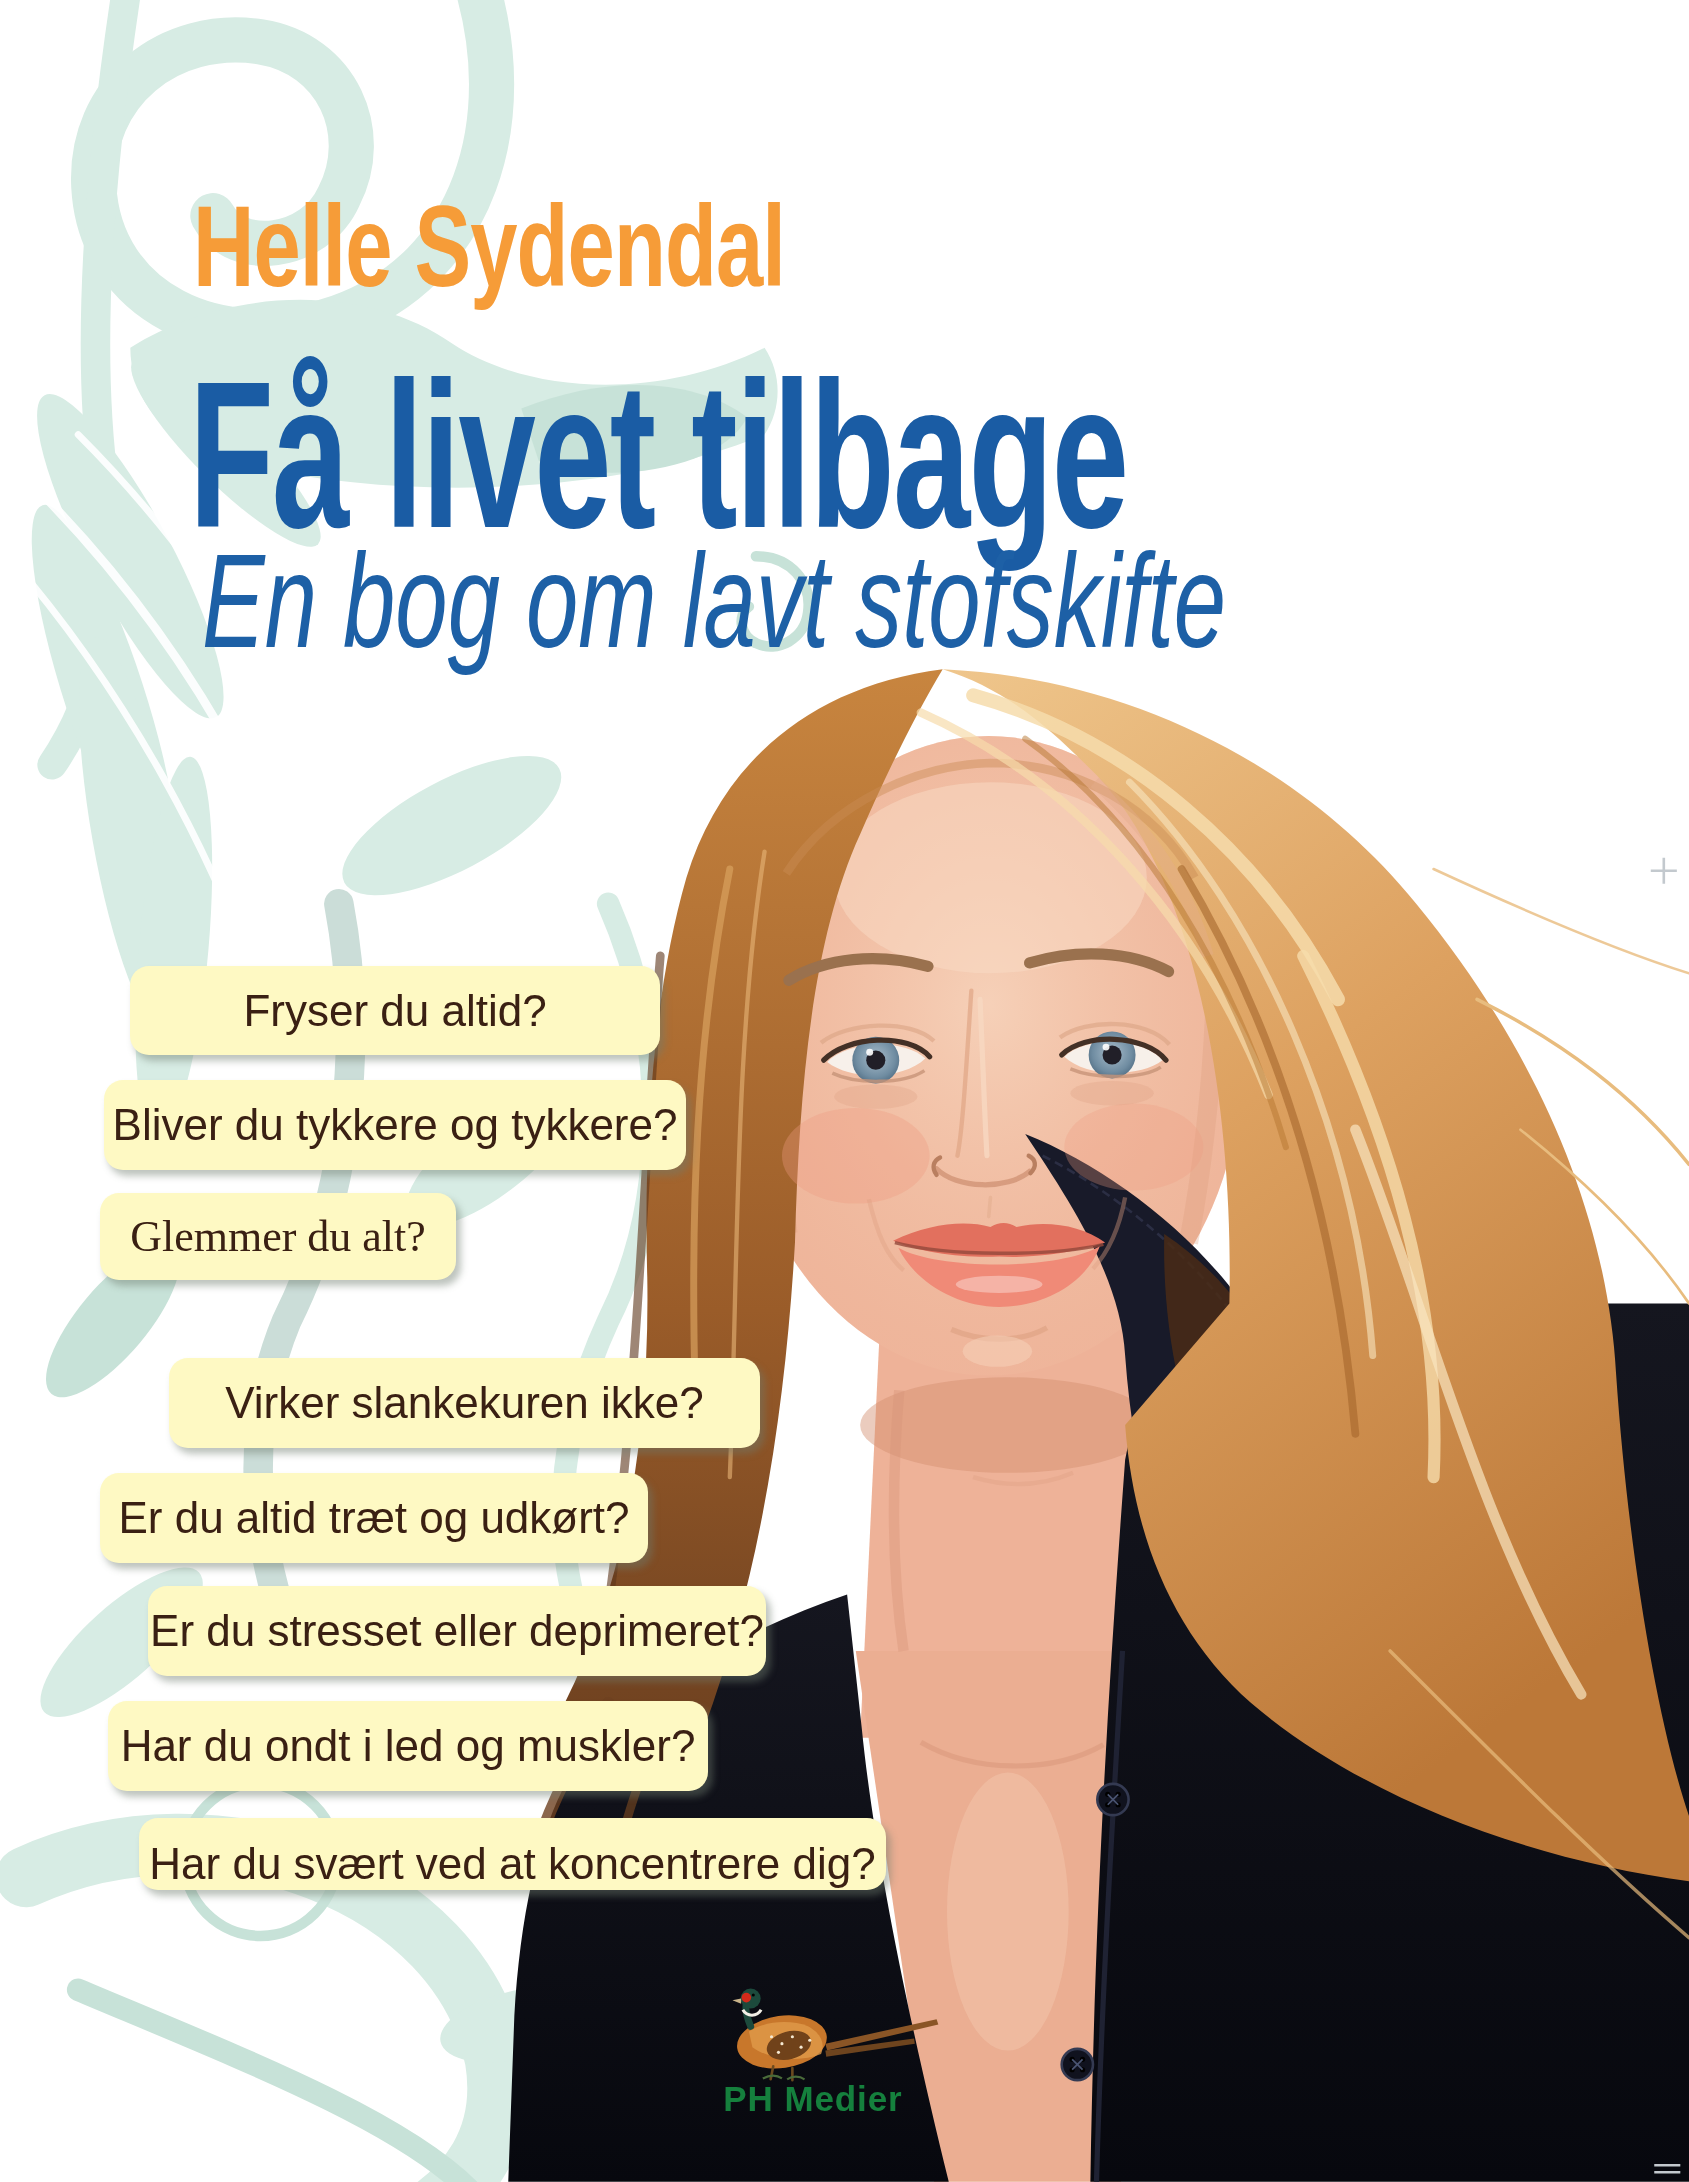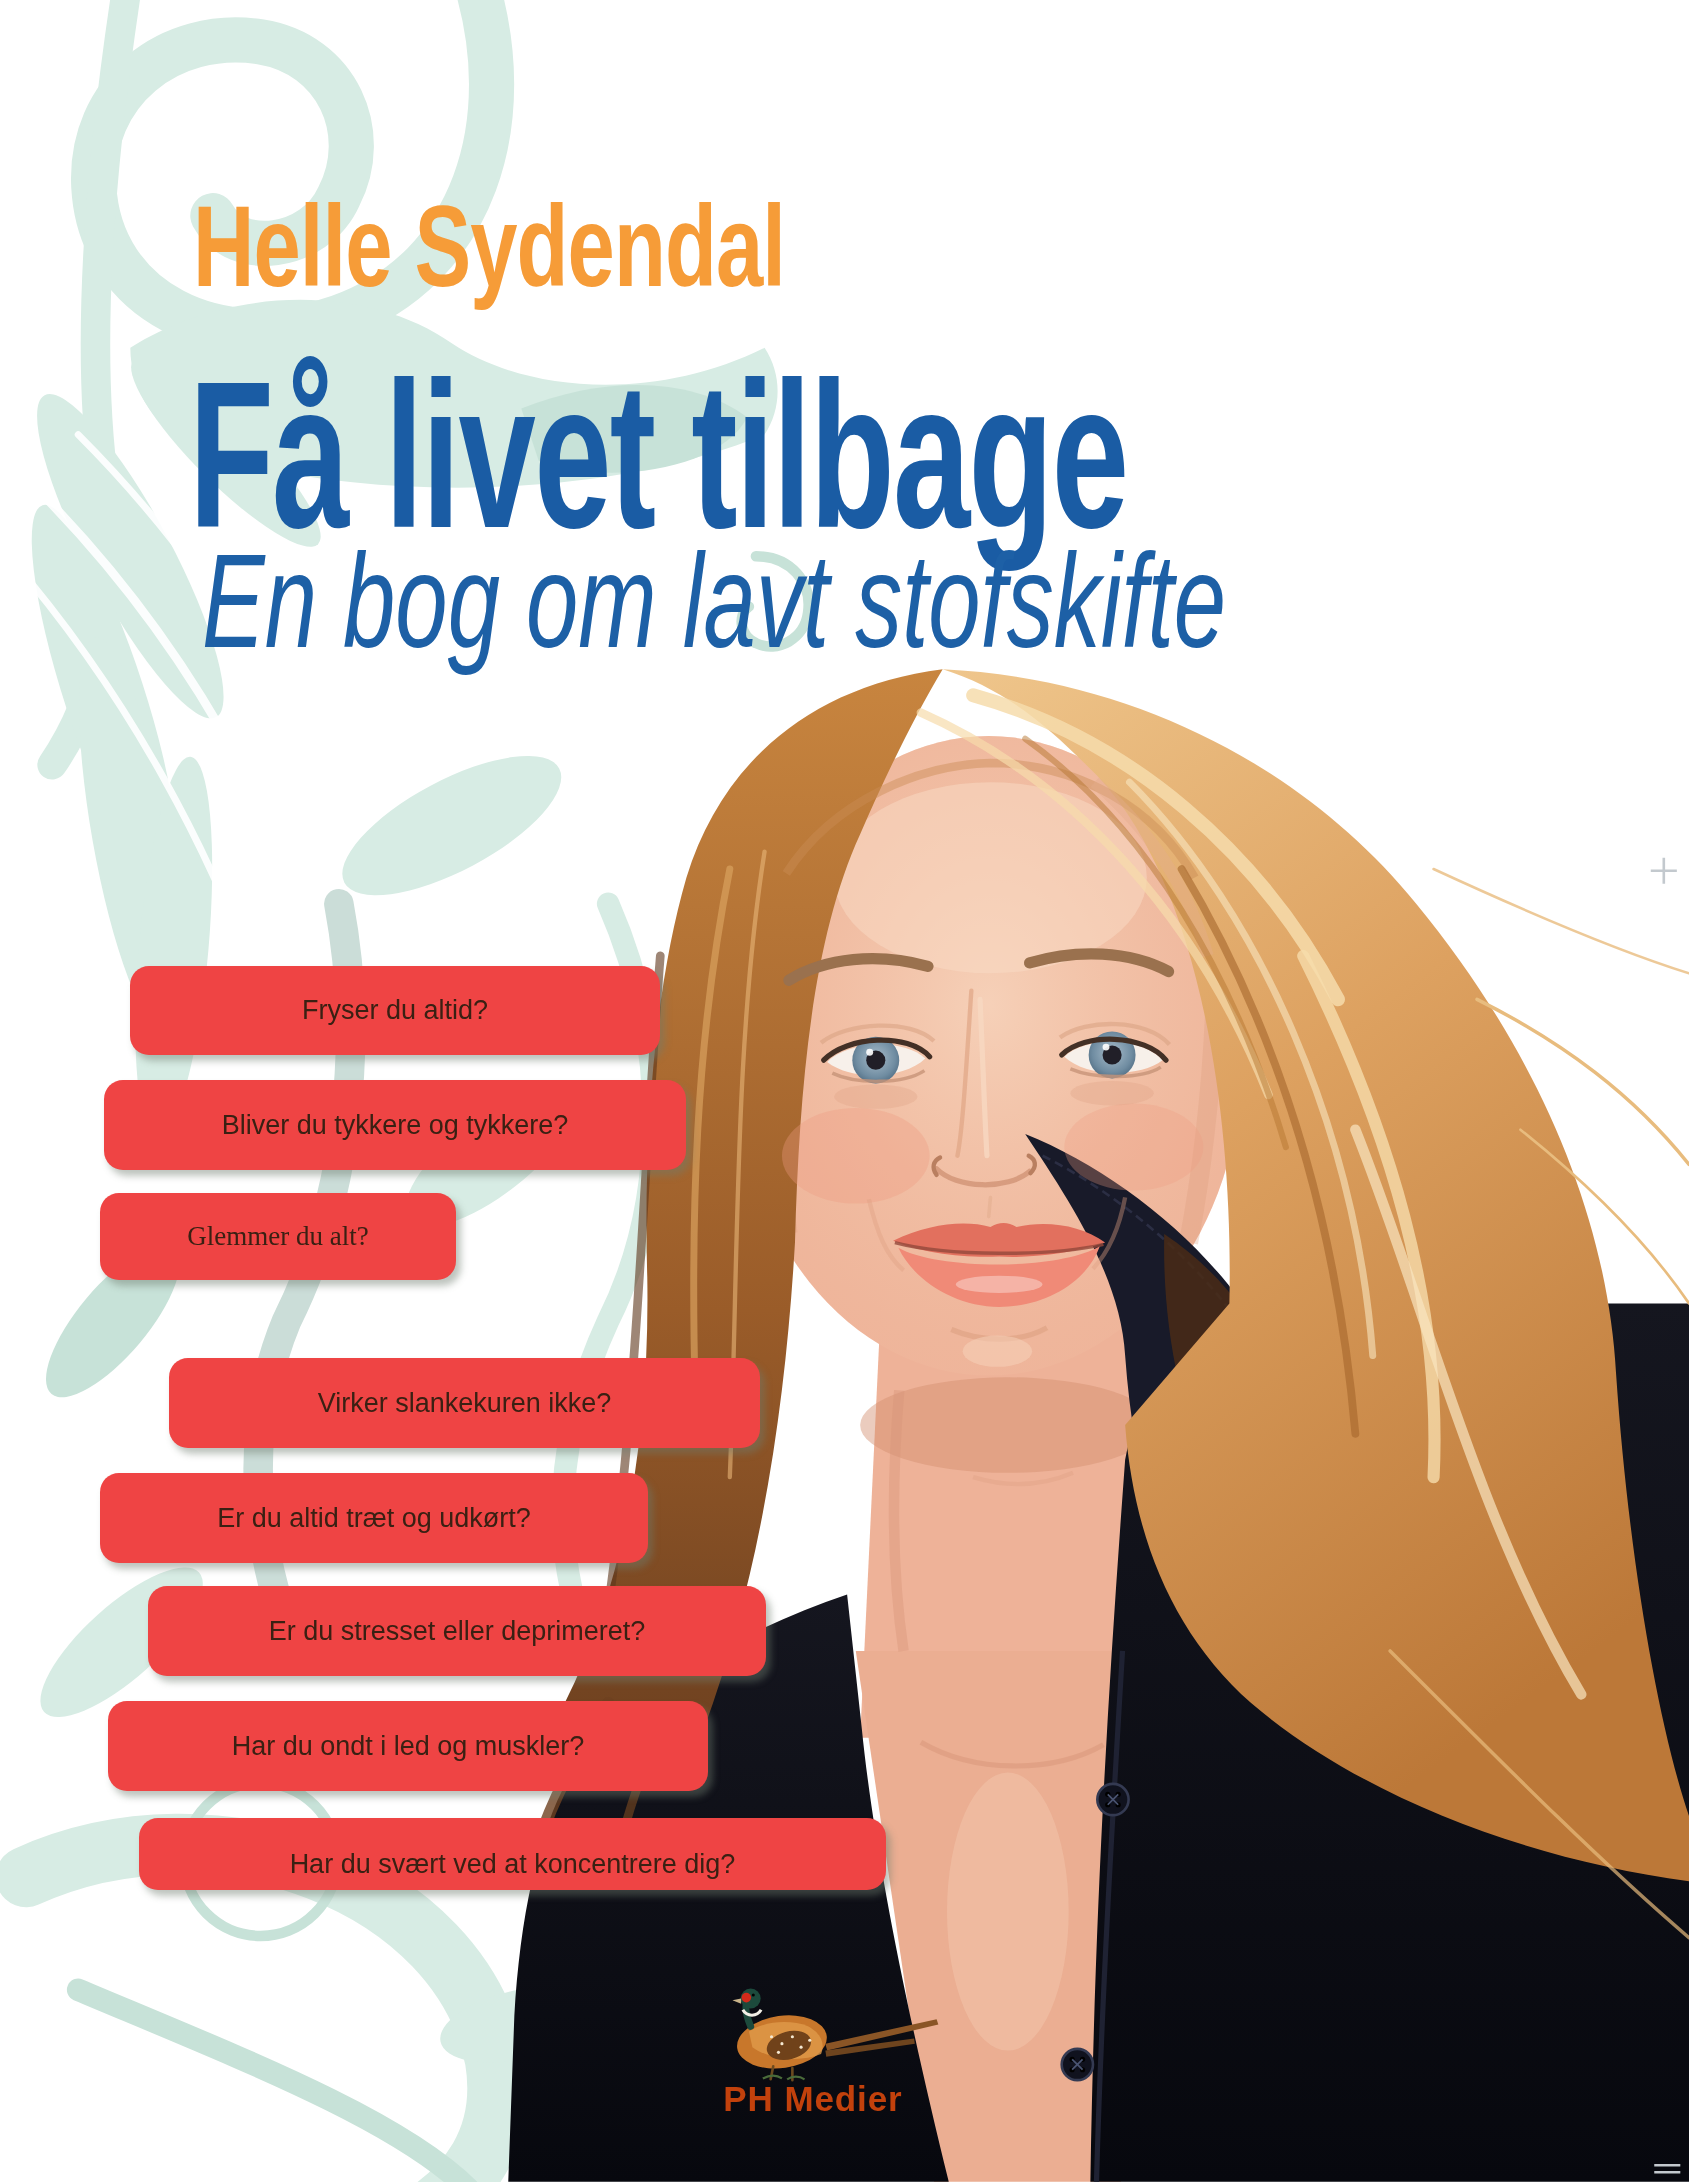--- a/index.html
+++ b/index.html
@@ -34,42 +34,42 @@
     position:absolute;left:202px;top:525px;
     font-size:94px;font-style:italic;font-weight:normal;letter-spacing:0px;
     color:#1D60A6;white-space:nowrap;
     transform:scaleY(1.42);transform-origin:0 0;
     z-index:2;
   }
 
   
   .badge{
     position:absolute;
-    background:#ef4444;
+    background:#fef9c3;
     border-radius:19px;
     box-shadow:4.3px 6px 7.8px rgba(110,125,110,0.45);
     color:#3A2013;
-    font-size:27px;
+    font-size:44px;
     text-align:center;
     white-space:nowrap;
     z-index:4;
   }
   .q1{left:130px;top:966px;width:530px;height:89px;line-height:89px;}
   .q2{left:104px;top:1080px;width:582px;height:90px;line-height:90px;}
   .q3{left:100px;top:1193px;width:356px;height:87px;line-height:87px;font-family:Liberation Serif, serif;}
   .q4{left:169px;top:1358px;width:591px;height:90px;line-height:90px;}
   .q5{left:100px;top:1473px;width:548px;height:90px;line-height:90px;}
   .q6{left:148px;top:1586px;width:618px;height:90px;line-height:90px;}
   .q7{left:100px;top:1701px;width:600px;height:90px;line-height:90px;margin-left:8px;}
   .q8{left:139px;top:1818px;width:747px;height:72px;line-height:92px;}
 
   
   .publisher{
     position:absolute;left:674px;top:2079px;width:278px;
-    text-align:center;color:#c2410c;font-size:35px;font-weight:bold;
+    text-align:center;color:#15803d;font-size:35px;font-weight:bold;
     letter-spacing:0.9px;z-index:5;white-space:nowrap;
   }
 
   .decor-layer{z-index:1;}
   .portrait-layer{z-index:3;}
 </style>
 </head>
 <body>
 
 <div class="stage">

